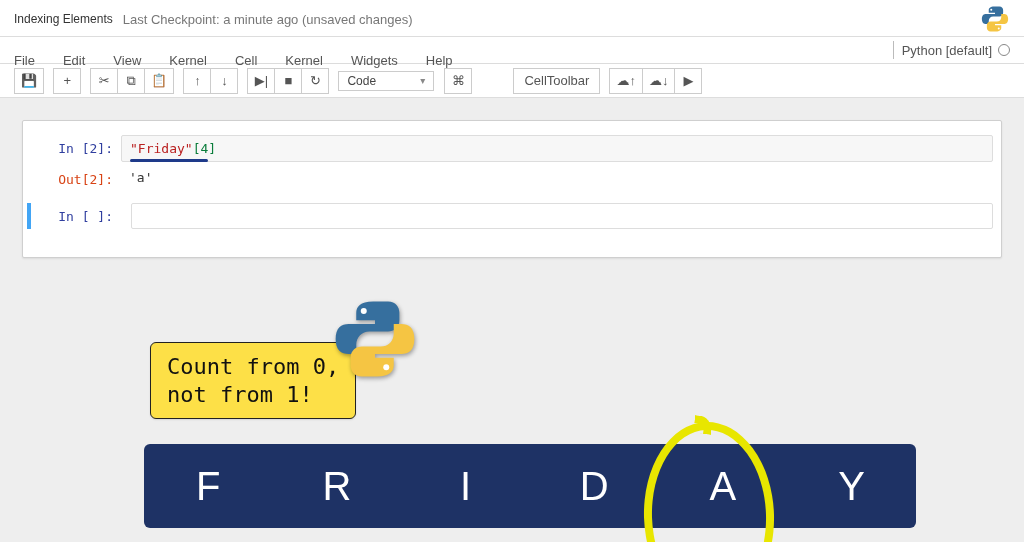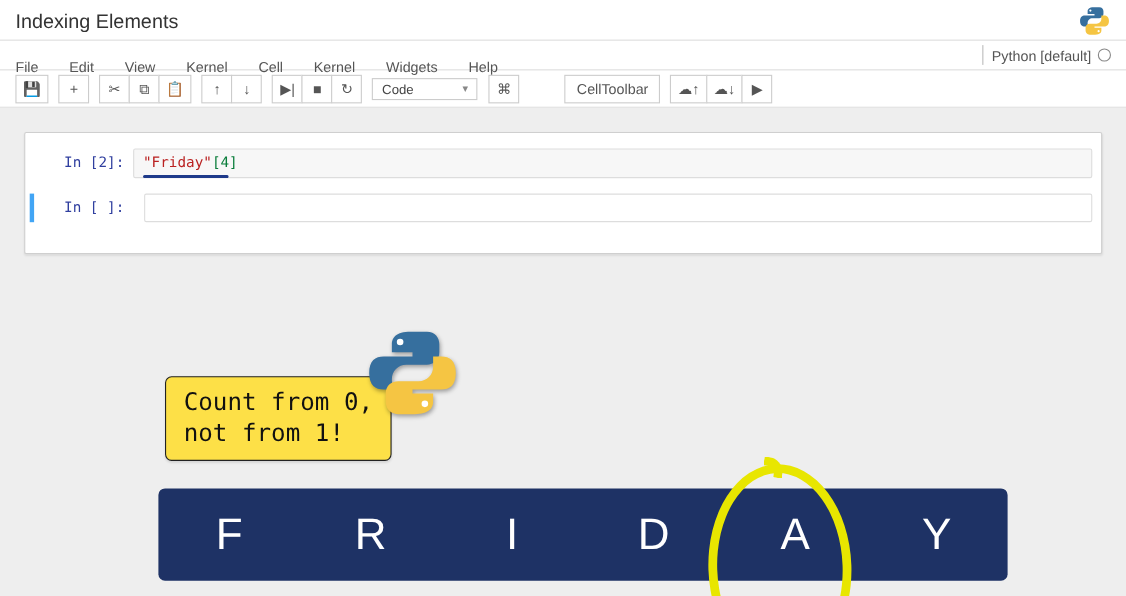--- a/index.html
+++ b/index.html
@@ -7,21 +7,21 @@
   body {
     width:1024px; height:542px;
     font-family: "Helvetica Neue", Helvetica, Arial, sans-serif;
     font-size:13px; color:#333; background:#fff; overflow:hidden;
     position:relative;
   }
   
   .hdr { display:flex; align-items:center; padding:4px 14px 2px 14px; height:36px; }
   .logo { display:flex; align-items:center; margin-right:14px; }
   .logo-jup { font-size:24px; font-weight:400; color:#555; letter-spacing:-0.5px; }
-  .nb-title { font-size:18px; color:#333; margin-right:10px; }
+  .nb-title { font-size:12px; color:#333; margin-right:10px; }
   .chk { font-size:13px; color:#777; }
   .hdr-spacer { flex:1; }
   .pylogo { width:30px; height:30px; }
 
   
   .menubar { display:flex; align-items:center; height:28px; border-top:1px solid #ddd;
              border-bottom:1px solid #ddd; padding:0 14px; font-size:13px; color:#555; }
   .mitem { padding:0 16px 0 0; margin-right:12px; cursor:default;margin-top:20px; }
   .menubar .spacer { flex:1; }
   .kernel-ind { display:flex; align-items:center; color:#555; }
@@ -88,20 +88,21 @@
 
   
   .pysvg .top { fill:#366f9e; }
   .pysvg .bot { fill:#f5c543; }
 </style>
 </head>
 <body>
 
 <div class="hdr">
   <span class="nb-title">Indexing Elements</span>
+  <span class="chk">Last Checkpoint: a minute ago (unsaved changes)</span>
   <div class="hdr-spacer"></div>
   <svg class="pylogo pysvg" viewBox="0 0 48 48">
     <path class="top" d="M23 4c-7 0-9 3-9 6v4h10v2H10c-4 0-7 2-7 8s3 8 7 8h4v-5c0-4 3-7 7-7h10c3 0 6-2 6-6V10c0-3-2-6-6-6H23z"></path>
     <circle cx="18" cy="9" r="1.6" fill="#fff"></circle>
     <path class="bot" d="M25 44c7 0 9-3 9-6v-4H24v-2h14c4 0 7-2 7-8s-3-8-7-8h-4v5c0 4-3 7-7 7H17c-3 0-6 2-6 6v4c0 3 2 6 6 6h8z"></path>
     <circle cx="30" cy="39" r="1.6" fill="#fff"></circle>
   </svg>
 </div>
 
 <div class="menubar">
@@ -186,20 +187,26 @@
     <div class="cell">
       <div class="prompt">In [2]:</div>
       <div class="inpwrap">
         <div class="inp">
           <span class="tk-str">"Friday"</span><span class="tk-brk">[</span><span class="tk-num">4</span><span class="tk-brk">]</span>
           <span class="underline-dec"></span>
         </div>
       </div>
     </div>
 
+    <div class="cell">
+      <div class="prompt out">Out[2]:</div>
+      <div class="inpwrap">
+        <div class="outtxt">'a'</div>
+      </div>
+    </div>
 
     <div class="cell selected" style="margin-top:14px;">
       <div class="prompt">In [ ]:</div>
       <div class="inpwrap">
         <div class="inp sel"></div>
       </div>
     </div>
 
   </div>
 

